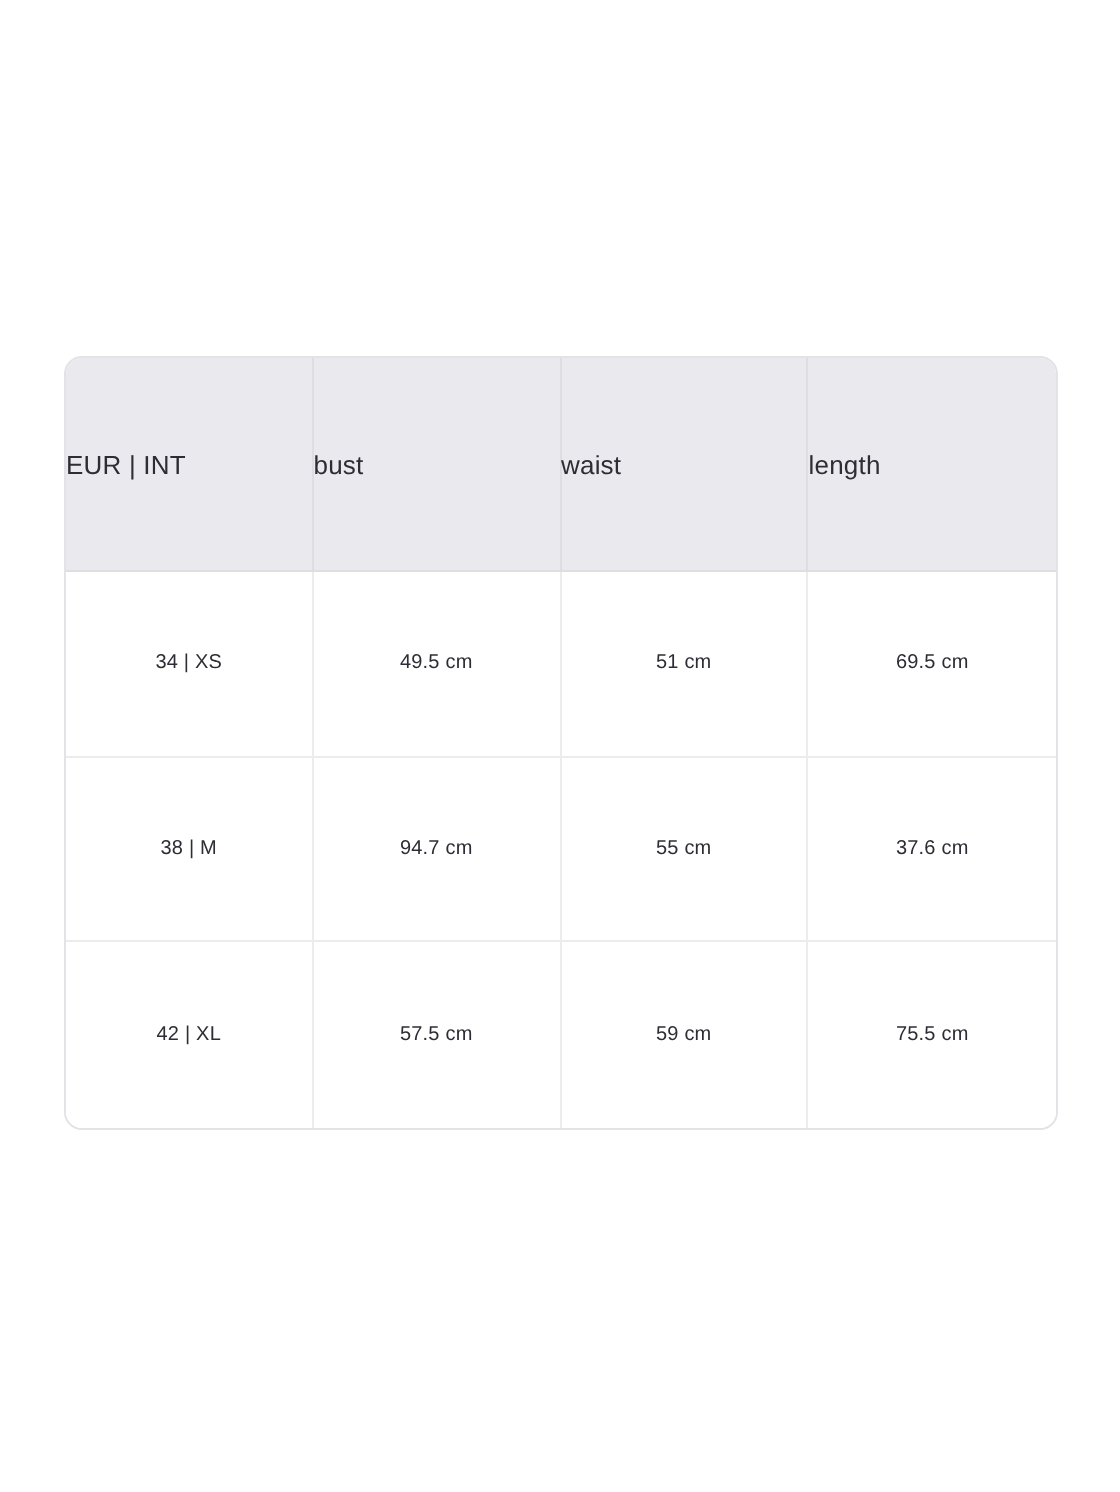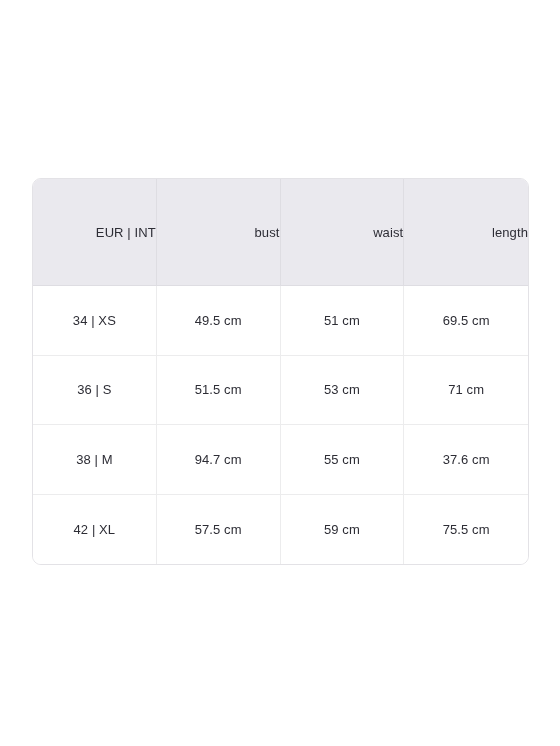--- a/index.html
+++ b/index.html
@@ -48,33 +48,33 @@
 
   table.size-chart col { width: 123.75px; }
 
   
   thead th {
     background: #eae9ee;
     height: 107px;
     font-size: 13px;
     font-weight: 500;
     color: #2d2d35;
-    text-align: right;
+    text-align: left;
     vertical-align: middle;
     letter-spacing: 0.1px;
     border-right: 1px solid #dedde2;
     border-bottom: 1px solid #dedde2;
   }
   thead th:last-child { border-right: none; }
 
   
   tbody td {
     height: 56px;
     background: #ffffff;
-    font-size: 13px;
+    font-size: 10px;
     font-weight: 400;
     color: #2d2d35;
     text-align: center;
     vertical-align: middle;
     letter-spacing: 0.1px;
     border-right: 1px solid #ececed;
     border-bottom: 1px solid #ececed;
   }
   tbody td:last-child { border-right: none; }
   tbody tr:last-child td { border-bottom: none; }
@@ -101,26 +101,20 @@
         </tr>
       </thead>
       <tbody>
         <tr>
           <td>34 | XS</td>
           <td>49.5 cm</td>
           <td>51 cm</td>
           <td>69.5 cm</td>
         </tr>
         <tr>
-          <td>36 | S</td>
-          <td>51.5 cm</td>
-          <td>53 cm</td>
-          <td>71 cm</td>
-        </tr>
-        <tr>
           <td>38 | M</td>
           <td>94.7 cm</td>
           <td>55 cm</td>
           <td>37.6 cm</td>
         </tr>
         <tr>
           <td>42 | XL</td>
           <td>57.5 cm</td>
           <td>59 cm</td>
           <td>75.5 cm</td>

